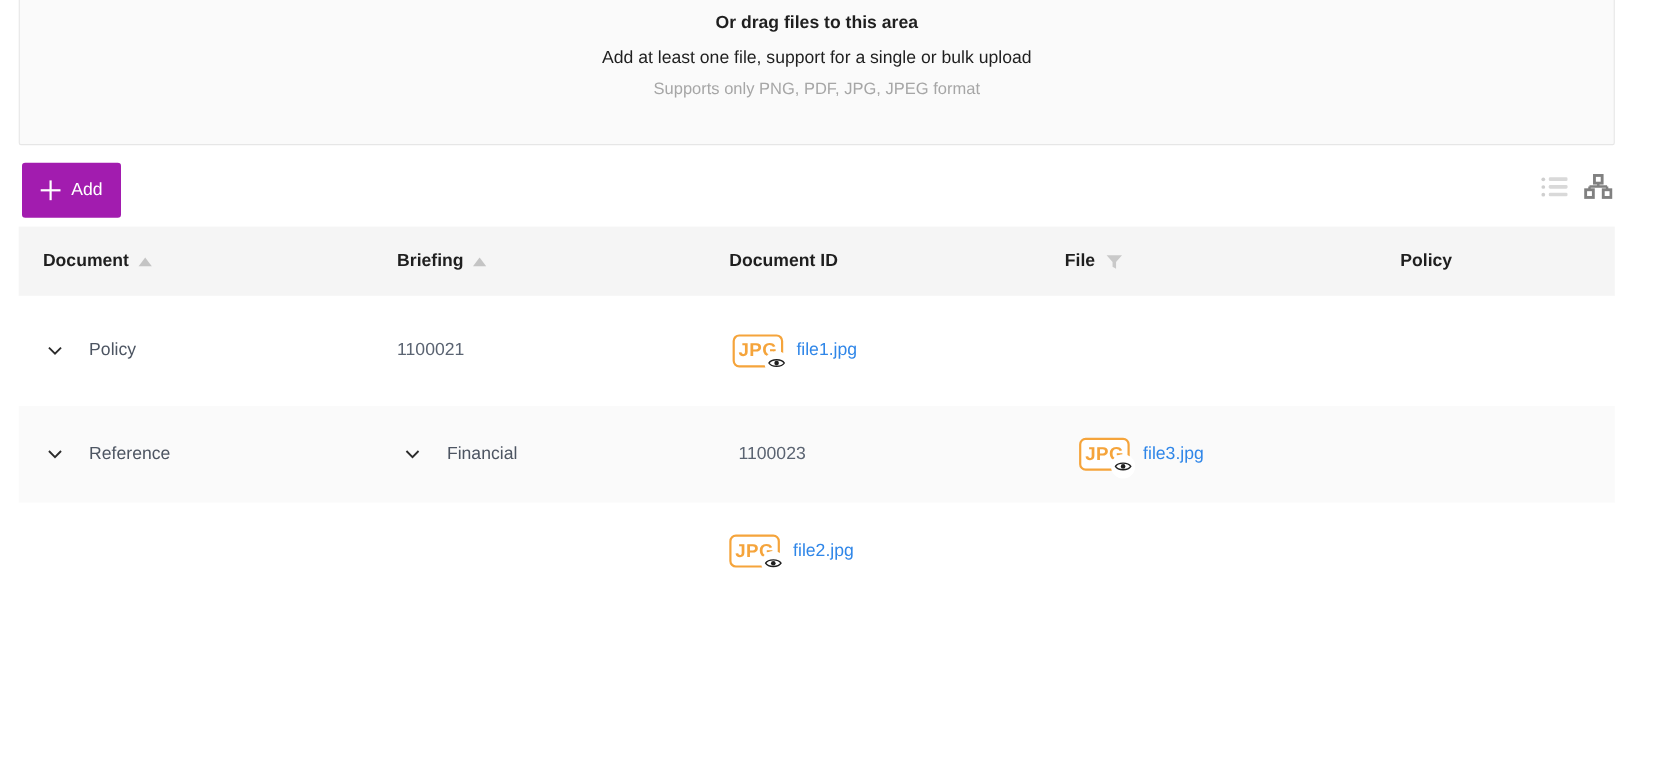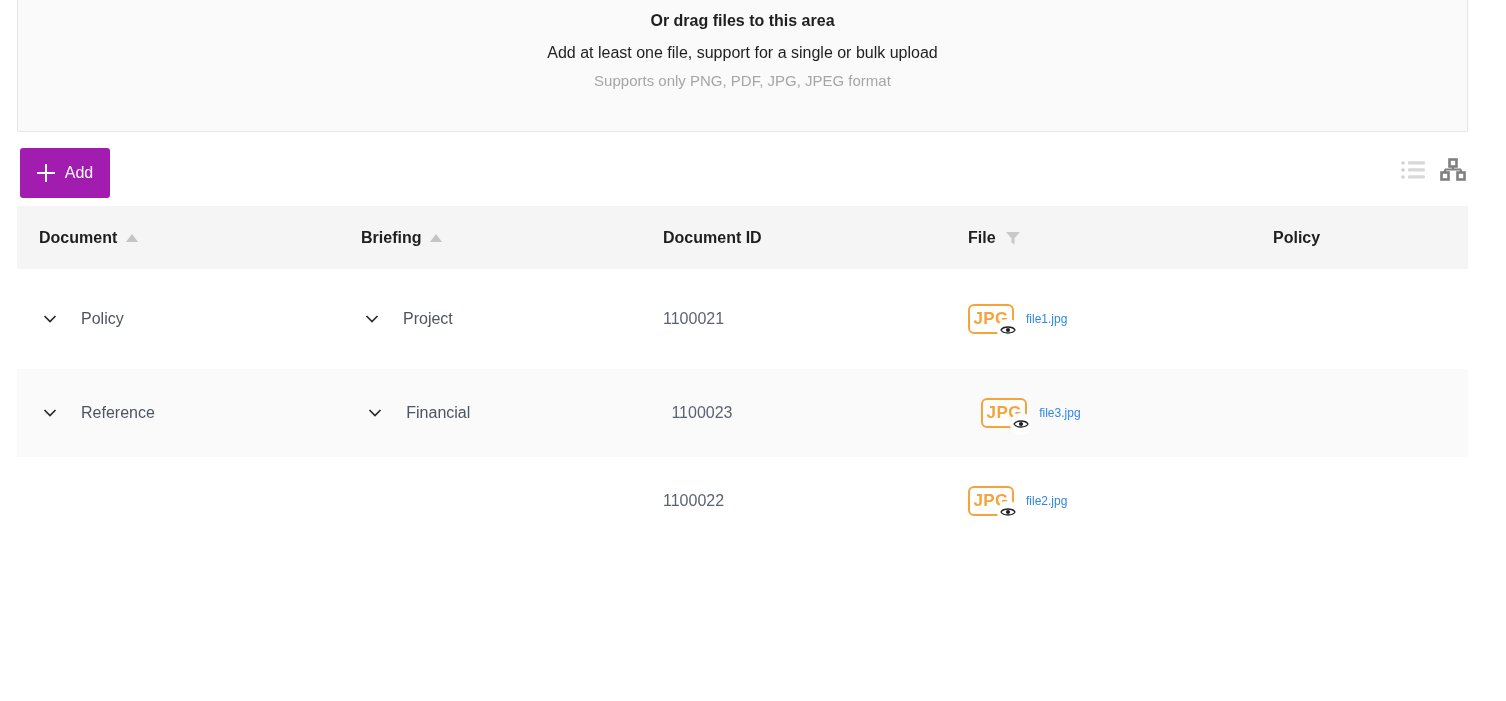--- a/index.html
+++ b/index.html
@@ -184,21 +184,21 @@
   }
   .file-badge .eye {
     position: absolute;
     right: -5px; bottom: -7px;
     width: 22px; height: 22px;
     border-radius: 50%;
     background: #ffffff;
     display: flex; align-items: center; justify-content: center;
   }
   .file-link {
-    font-size: 12px;
+    font-size: 16px;
     color: #2f86e8;
     text-decoration: none;
     cursor: pointer;
     white-space: nowrap;
   }
 </style>
 </head>
 <body>
 
 <div class="page">
@@ -273,28 +273,20 @@
 
     <div class="trow h100">
       <div class="td col-document">
         <span class="chevron">
           <svg width="18" height="18" viewBox="0 0 18 18" aria-hidden="true">
             <path d="M3.5 6 L9 11.6 L14.5 6" fill="none" stroke="#2b2b2b" stroke-width="1.7"></path>
           </svg>
         </span>
         <span class="cell-text">Policy</span>
       </div>
-      <div class="td col-briefing">
-        <span class="chevron">
-          <svg width="18" height="18" viewBox="0 0 18 18" aria-hidden="true">
-            <path d="M3.5 6 L9 11.6 L14.5 6" fill="none" stroke="#2b2b2b" stroke-width="1.7"></path>
-          </svg>
-        </span>
-        <span class="cell-text">Project</span>
-      </div>
       <div class="td col-docid docid">
         <span class="cell-text">1100021</span>
       </div>
       <div class="td col-file file-cell">
         <span class="file-badge">
           <span class="frame"></span>
           <span class="ext">JPG</span>
           <span class="eye">
             <svg width="16" height="12" viewBox="0 0 16 12" aria-hidden="true">
               <path d="M1 6 C3.4 2, 12.6 2, 15 6 C12.6 10, 3.4 10, 1 6 Z" fill="none" stroke="#1f1f1f" stroke-width="1.3"></path>
@@ -347,23 +339,20 @@
       </div>
     </div>
 
     <div class="trow">
       <div class="td col-document">
         <span class="cell-text"></span>
       </div>
       <div class="td col-briefing">
         <span class="cell-text"></span>
       </div>
-      <div class="td col-docid docid">
-        <span class="cell-text">1100022</span>
-      </div>
       <div class="td col-file file-cell">
         <span class="file-badge">
           <span class="frame"></span>
           <span class="ext">JPG</span>
           <span class="eye">
             <svg width="16" height="12" viewBox="0 0 16 12" aria-hidden="true">
               <path d="M1 6 C3.4 2, 12.6 2, 15 6 C12.6 10, 3.4 10, 1 6 Z" fill="none" stroke="#1f1f1f" stroke-width="1.3"></path>
               <circle cx="8" cy="6" r="2.1" fill="#1f1f1f"></circle>
             </svg>
           </span>

